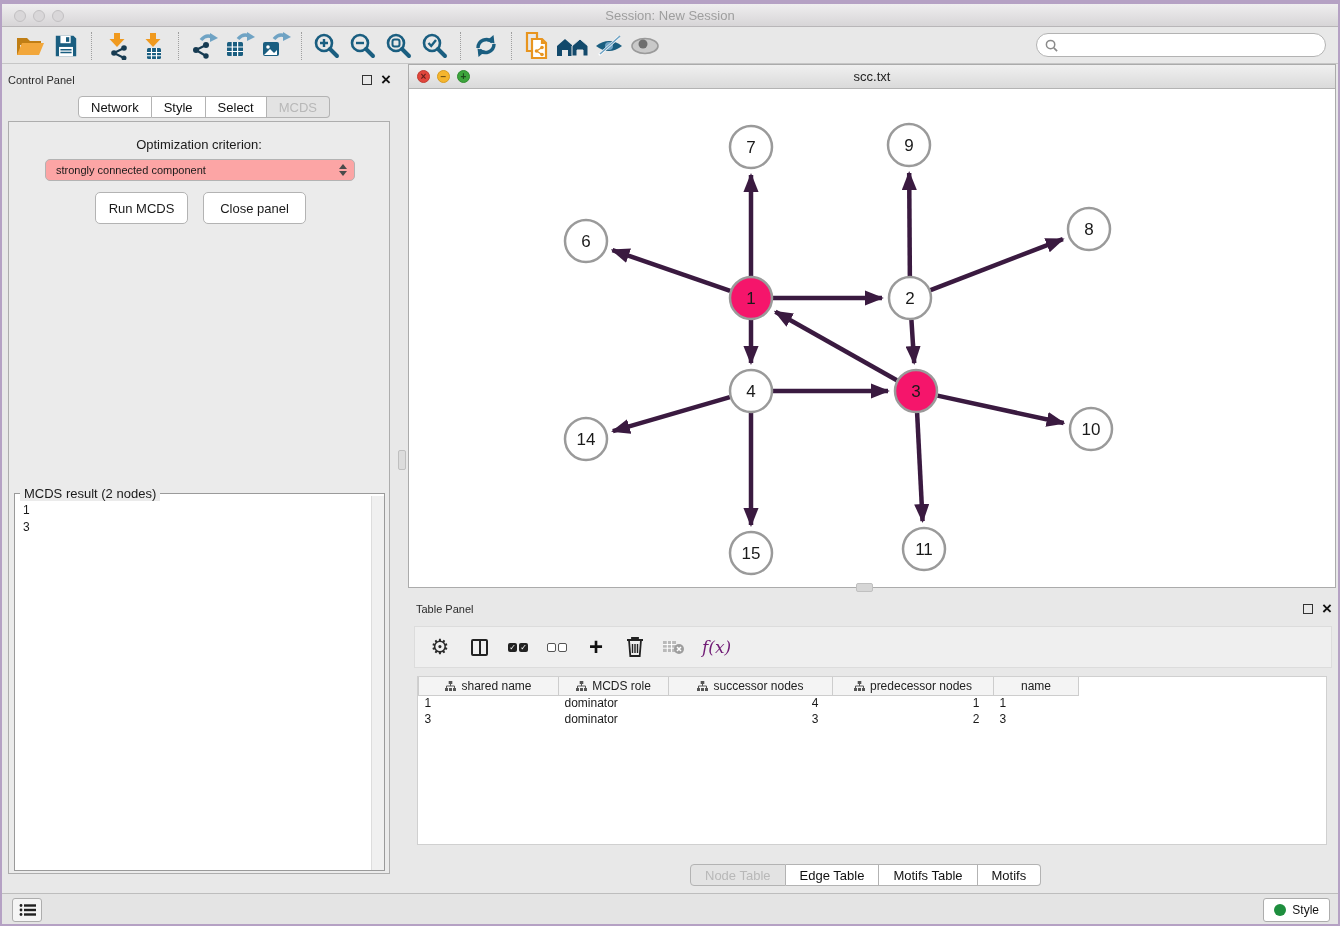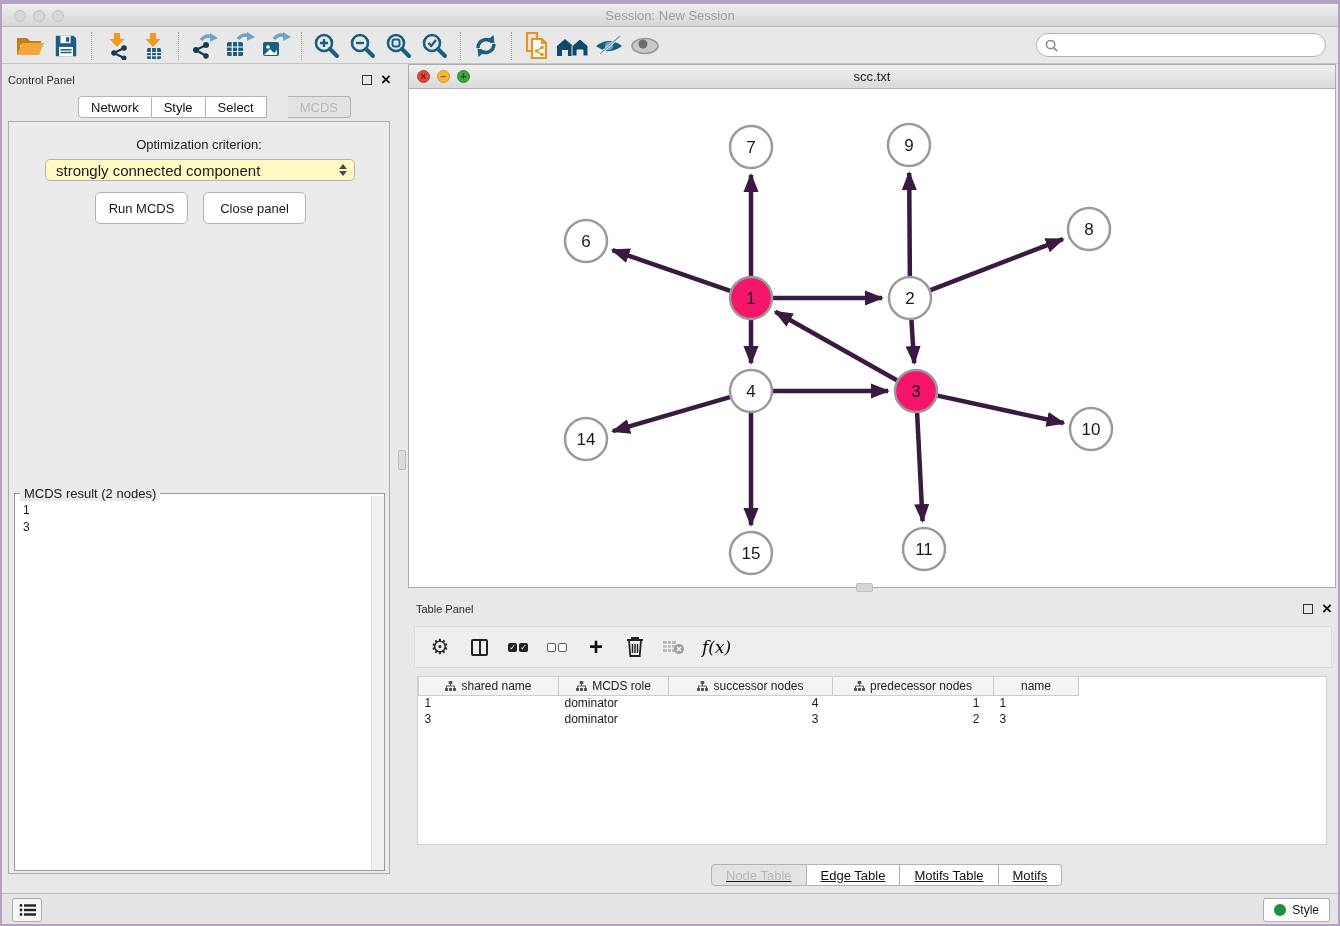--- a/index.html
+++ b/index.html
@@ -42,29 +42,29 @@
   .float-icon { width:10px; height:10px; border:1.5px solid #333; display:inline-block; }
   .close-icon { font-size:17px; font-weight:bold; color:#111; line-height:10px; }
   .cp-header .float-icon { margin-left:auto; }
   .cp-header .close-icon { margin-left:9px; margin-right:2px; }
 
   .seg { display:flex;text-align:right; }
   .seg .seg-btn { border:1px solid #B3B3B3; border-left:none; background:#fff;
     font-size:13px; color:#111; padding:3px 12px; height:22px; display:flex; align-items:center; }
   .seg .seg-btn:first-child { border-left:1px solid #B3B3B3; border-radius:4px 0 0 4px; }
   .seg .seg-btn:last-child { border-radius:0 4px 4px 0; }
-  .seg .seg-btn.active { background:#E3E3E3; color:#B8B8B8;margin-left:21px; }
+  .seg .seg-btn.active { background:#E3E3E3; color:#B8B8B8; }
 
   .cp-tabs { top:96px; left:78px; }
   .cp-body { top:121px; left:8px; width:382px; height:753px;
     background:#EBEBEB; border:1px solid #ADADAD; }
   .opt-label { top:137px; left:8px; width:382px; text-align:center; font-size:13px; }
-  .dropdown { top:159px; left:45px; width:310px; height:22px; background:#fef9c3;
+  .dropdown { top:159px; left:45px; width:310px; height:22px; background:#fca5a5;
     border:1px solid #B3B3B3; border-radius:5px; display:flex; align-items:center;
-    font-size:15px; padding-left:10px; }
+    font-size:11px; padding-left:10px; }
   .dropdown .stepper { margin-left:auto; margin-right:7px; display:flex; flex-direction:column; gap:2px; }
   .tri-up { width:0; height:0; border-left:4px solid transparent; border-right:4px solid transparent; border-bottom:5px solid #4a4a4a; }
   .tri-dn { width:0; height:0; border-left:4px solid transparent; border-right:4px solid transparent; border-top:5px solid #4a4a4a; }
   .mac-btn { background:#fff; border:1px solid #B3B3B3; border-radius:5px; height:32px;
     font-size:13px; display:flex; align-items:center; justify-content:center; }
   .btn-run { top:192px; left:95px; width:93px; }
   .btn-closep { top:192px; left:203px; width:103px; }
 
   .mcds-fieldset { top:493px; left:14px; width:371px; height:378px; border:1px solid #9A9A9A; background:#fff; }
   .mcds-legend { top:-8px; left:5px; background:#EBEBEB; padding:0 4px; font-size:13px; position:absolute; }
@@ -93,31 +93,31 @@
   .tp-toolbar { top:626px; left:414px; width:918px; height:42px; background:#EFEFEF;
     border:1px solid #DCDCDC; display:flex; align-items:center; gap:17px; padding-left:14px; }
   .tpt-icon { display:flex; align-items:center; justify-content:center; height:30px; min-width:22px; }
   .gear-glyph { font-size:21px; color:#2b2b2b; font-family:"DejaVu Sans",sans-serif; }
   .cols-glyph { width:17px; height:17px; border:2px solid #222; border-radius:2px; position:relative; }
   .cols-glyph:after { content:""; position:absolute; left:6px; top:0; bottom:0; width:2px; background:#222; }
   .chk-pair { display:flex; gap:2px; }
   .chk { width:9px; height:9px; background:#222; border-radius:2px; color:#fff; font-size:8px; line-height:9px; text-align:center; }
   .unchk { width:9px; height:9px; border:1.5px solid #555; border-radius:2px; background:#fff; }
   .plus-glyph { font-size:24px; font-weight:bold; color:#111; line-height:20px; }
-  .fx-glyph { font-family:"DejaVu Serif",serif; font-style:italic; font-size:17px; color:#000000; }
+  .fx-glyph { font-family:"DejaVu Serif",serif; font-style:italic; font-size:17px; color:#701a75; }
 
   .table-area { top:676px; left:417px; width:910px; height:169px; background:#fff; border:1px solid #D0D0D0; }
   table.ntable { border-collapse:collapse; table-layout:fixed; width:660px; font-size:12px; }
   .ntable th { background:#F4F4F4; border:1px solid #CDCDCD; border-top:none; height:18px;
     font-weight:normal; font-size:12px; color:#222; padding:0 4px; white-space:nowrap; }
   .ntable th .hwrap { display:flex; align-items:center; justify-content:center; gap:5px; }
   .ntable td { height:16px; padding:0 6px; white-space:nowrap; }
   .ntable td.al { text-align:left; } .ntable td.ar { text-align:right; padding-right:14px; }
 
-  .tp-tabs { top:864px; left:690px;text-decoration:underline; }
+  .tp-tabs { top:864px; left:690px; }
   .tp-tabs .seg-btn { padding:3px 14px; }
 
   
   .statusbar { left:2px; right:2px; bottom:2px; height:31px; background:#E4E4E4; border-top:1px solid #BDBDBD; }
   .tasks-btn { position:absolute; left:10px; top:4px; width:30px; height:24px; background:#F5F5F5;
     border:1px solid #ADADAD; border-radius:3px; display:flex; align-items:center; justify-content:center; }
   .memory-btn { position:absolute; right:8px; top:4px; height:24px; background:#fff;
     border:1px solid #ADADAD; border-radius:3px; display:flex; align-items:center;
     gap:6px; padding:0 10px; font-size:12px; color:#111; }
   .memdot { width:12px; height:12px; border-radius:50%; background:#1E8E3E; }

